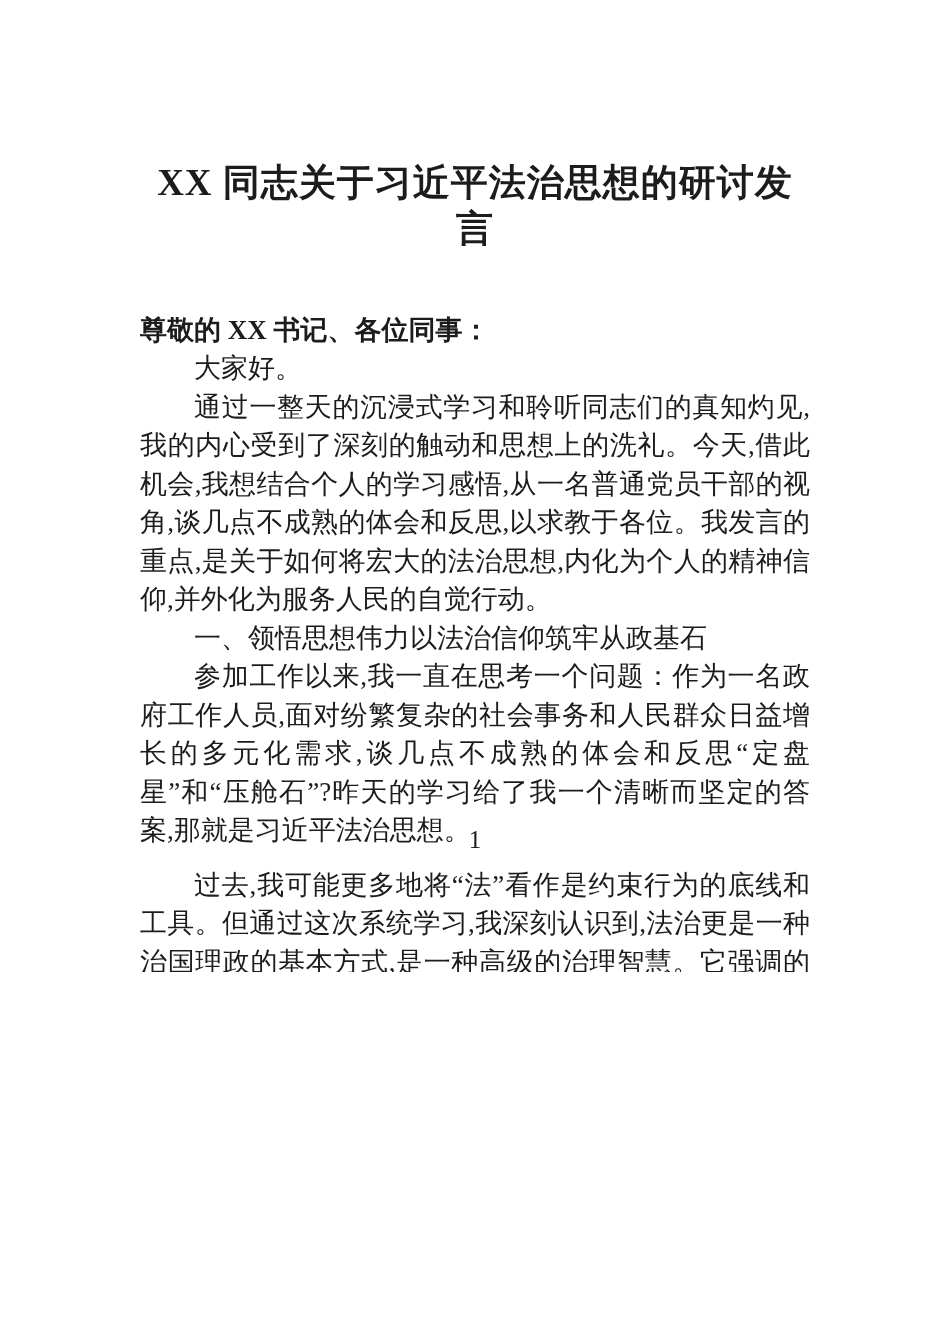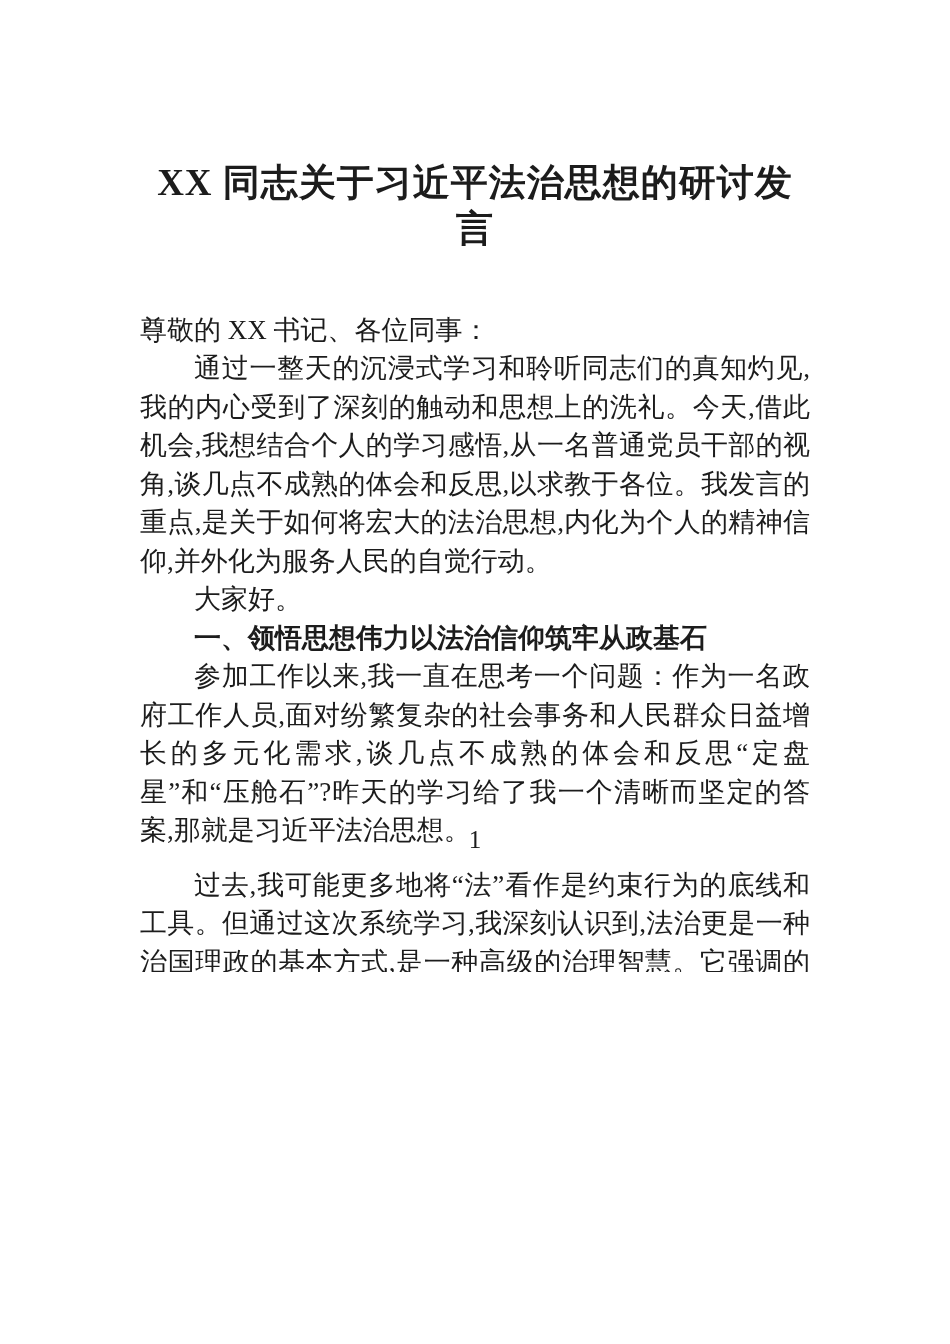--- a/index.html
+++ b/index.html
@@ -30,23 +30,24 @@
   .doc-body p {
     font-size: 27px;
     line-height: 38.5px;
     text-align: justify;
     margin: 0;
     text-indent: 2em;
     word-break: break-all;
   }
   .doc-body p.no-indent {
     text-indent: 0;
+    font-weight: bold;
   }
   .doc-body p.section-heading {
-    font-weight: bold;
+    font-weight: normal;
   }
   .doc-body p.spaced {
     margin-top: 16px;
   }
   .page-number {
     position: absolute;
     bottom: 118px;
     left: 0;
     width: 100%;
     text-align: center;
@@ -56,22 +57,22 @@
 </style>
 </head>
 <body>
 
 <div class="page">
 
   <h1 class="doc-title">XX 同志关于习近平法治思想的研讨发言</h1>
 
   <div class="doc-body">
     <p class="no-indent">尊敬的 XX 书记、各位同事：</p>
+    <p>大家好。</p>
     <p>通过一整天的沉浸式学习和聆听同志们的真知灼见,我的内心受到了深刻的触动和思想上的洗礼。今天,借此机会,我想结合个人的学习感悟,从一名普通党员干部的视角,谈几点不成熟的体会和反思,以求教于各位。我发言的重点,是关于如何将宏大的法治思想,内化为个人的精神信仰,并外化为服务人民的自觉行动。</p>
-    <p>大家好。</p>
     <p class="section-heading">一、领悟思想伟力以法治信仰筑牢从政基石</p>
     <p>参加工作以来,我一直在思考一个问题：作为一名政府工作人员,面对纷繁复杂的社会事务和人民群众日益增长的多元化需求,谈几点不成熟的体会和反思“定盘星”和“压舱石”?昨天的学习给了我一个清晰而坚定的答案,那就是习近平法治思想。</p>
     <p class="spaced">过去,我可能更多地将“法”看作是约束行为的底线和工具。但通过这次系统学习,我深刻认识到,法治更是一种治国理政的基本方式,是一种高级的治理智慧。它强调的不仅仅是惩治和禁止,更在于引导、规范、保障和促进。例如,在</p>
   </div>
 
   <div class="page-number">1</div>
 
 </div>
 
 </body></html>

